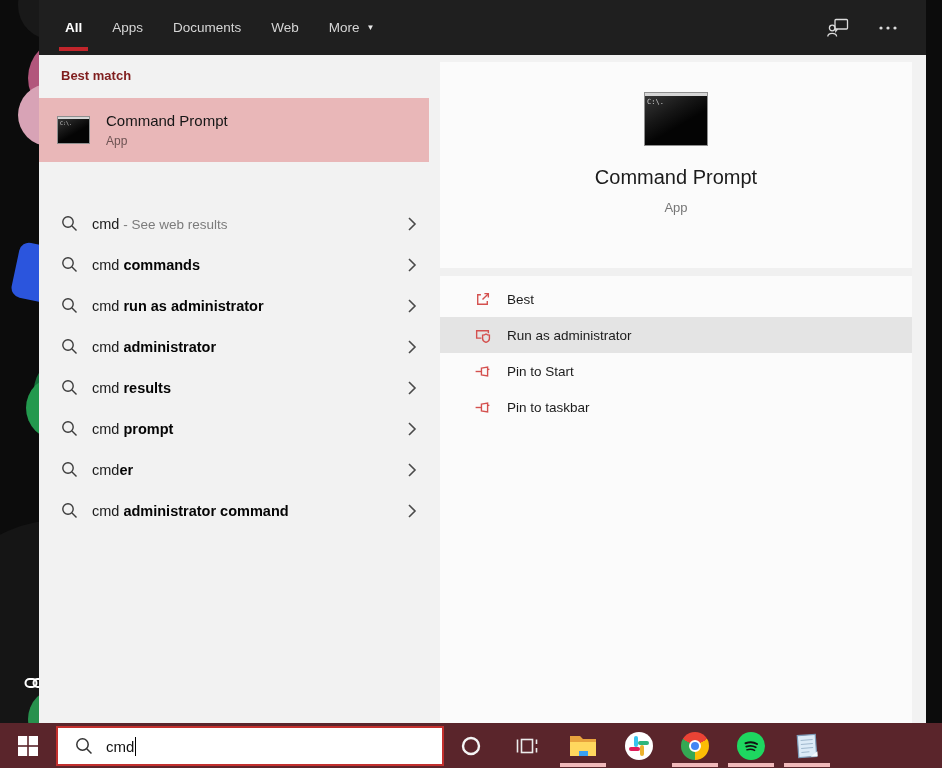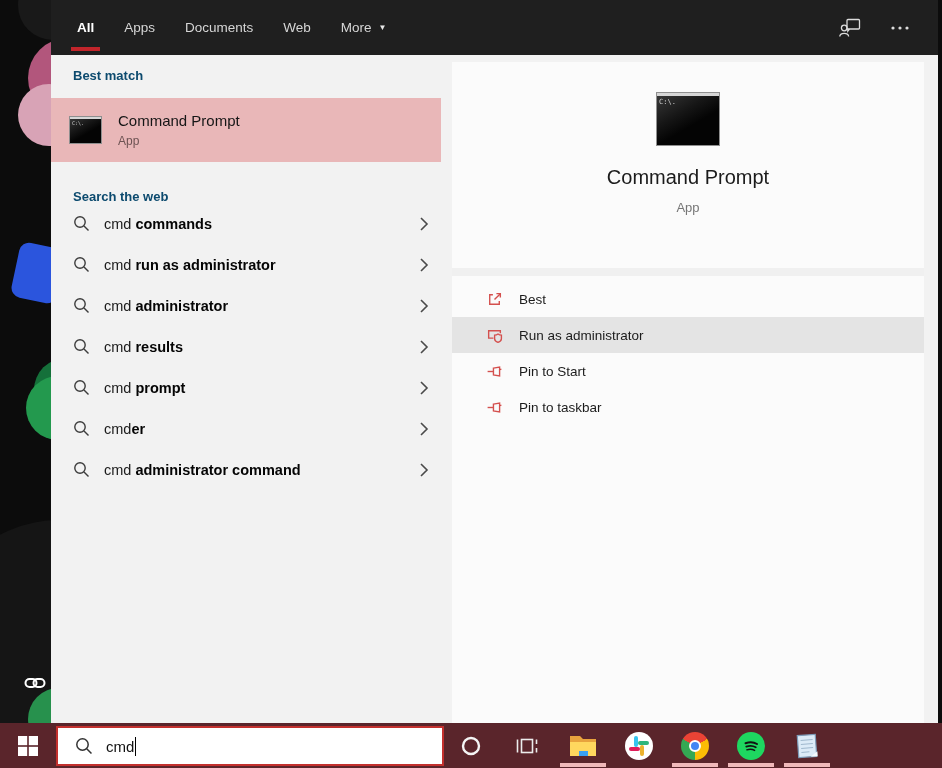--- a/index.html
+++ b/index.html
@@ -15,32 +15,32 @@
   .blob.dk-top{left:18px;top:-30px;width:70px;height:70px;background:#191919;}
   .blob.dk-big{left:-70px;top:520px;width:260px;height:260px;background:#151515;}
   .blob.pink1{left:28px;top:38px;width:80px;height:80px;background:#b2567c;}
   .blob.pink2{left:18px;top:84px;width:62px;height:62px;background:#d8a3b6;}
   .blue-shape{position:absolute;left:15px;top:245px;width:46px;height:56px;background:#2b55dd;border-radius:10px;transform:rotate(12deg);}
   .blob.green-dk{left:34px;top:358px;width:64px;height:64px;background:#15703a;}
   .blob.green-lt{left:26px;top:376px;width:64px;height:64px;background:#23994e;}
   .blob.green-bottom{left:28px;top:688px;width:62px;height:62px;background:#27914d;}
   .chain{position:absolute;left:24px;top:676px;}
   
-  .flyout{position:absolute;left:51px;top:0;width:887px;height:723px;}
+  .flyout{position:absolute;left:39px;top:0;width:887px;height:723px;}
   .topbar{height:55px;background:#1f1f1f;display:flex;align-items:stretch;padding-left:26px;box-sizing:border-box;}
   .tab{position:relative;display:flex;align-items:center;margin-right:30px;color:#d6d6d6;font-size:13.5px;cursor:default;}
   .tab.active{color:#ffffff;font-weight:700;}
   .tab.active::after{content:'';position:absolute;left:-6px;right:-6px;bottom:4px;height:4px;background:#c2252b;}
   .tab .dd-arrow{font-size:8px;margin-left:7px;color:#e8e8e8;}
   .topbar-icons{margin-left:auto;display:flex;align-items:center;margin-right:26px;gap:26px;}
   .tb-icon{display:flex;align-items:center;justify-content:center;width:24px;height:24px;}
   
   .content{position:relative;height:668px;background:#f2f2f2;}
   .left-panel{position:absolute;left:0;top:0;width:401px;height:100%;}
-  .section-header{font-size:13px;font-weight:700;color:#0c4a6e;padding:13px 0 0 22px;height:25px;box-sizing:border-box;}
+  .section-header{font-size:13px;font-weight:700;color:#7f1d1d;padding:13px 0 0 22px;height:25px;box-sizing:border-box;}
   .best-match-item{position:absolute;left:0;top:43px;width:390px;height:64px;background:#e9b7b8;display:flex;align-items:center;padding-left:18px;box-sizing:border-box;}
   .cmd-icon{position:relative;border:1px solid #8f8f8f;background:linear-gradient(150deg,#3a3a3a 0%,#161616 38%,#040404 60%);box-sizing:border-box;}
   .cmd-icon .titlebar{position:absolute;left:0;top:0;right:0;height:2px;background:#d6d6d6;}
   .cmd-icon .cmd-c{position:absolute;left:2px;top:3px;color:#cfcfcf;font-family:"DejaVu Sans Mono",monospace;}
   .cmd-icon.small{width:33px;height:28px;}
   .cmd-icon.small .cmd-c{font-size:5px;}
   .cmd-icon.large{width:64px;height:54px;}
   .cmd-icon.large .titlebar{height:3px;}
   .cmd-icon.large .cmd-c{font-size:7px;top:5px;}
   .bm-text{margin-left:16px;}
@@ -154,23 +154,36 @@
         <div class="cmd-icon small">
           <div class="titlebar"></div>
           <span class="cmd-c">C:\.</span>
         </div>
         <div class="bm-text">
           <div class="bm-title">Command Prompt</div>
           <div class="bm-sub">App</div>
         </div>
       </div>
 
-      <div class="section-header web-header">Search the web</div>
 
       <div class="sug-list">
+        <div class="sug-row">
+          <span class="mag">
+              <svg width="17" height="17" viewBox="0 0 17 17" fill="none" stroke="#3c3c3c" stroke-width="1.4">
+                <circle cx="7" cy="7" r="5.2"></circle>
+                <line x1="11" y1="11" x2="15.5" y2="15.5"></line>
+              </svg>
+            </span>
+          <span class="sug-text"><span>cmd</span><span class="sfx muted"> - See web results</span></span>
+          <span class="chev">
+              <svg width="10" height="16" viewBox="0 0 10 16" fill="none" stroke="#4a4a4a" stroke-width="1.6">
+                <polyline points="2,2 8,8 2,14"></polyline>
+              </svg>
+            </span>
+        </div>
         <div class="sug-row">
           <span class="mag">
               <svg width="17" height="17" viewBox="0 0 17 17" fill="none" stroke="#3c3c3c" stroke-width="1.4">
                 <circle cx="7" cy="7" r="5.2"></circle>
                 <line x1="11" y1="11" x2="15.5" y2="15.5"></line>
               </svg>
             </span>
           <span class="sug-text"><span>cmd </span><span class="sfx">commands</span></span>
           <span class="chev">
               <svg width="10" height="16" viewBox="0 0 10 16" fill="none" stroke="#4a4a4a" stroke-width="1.6">

